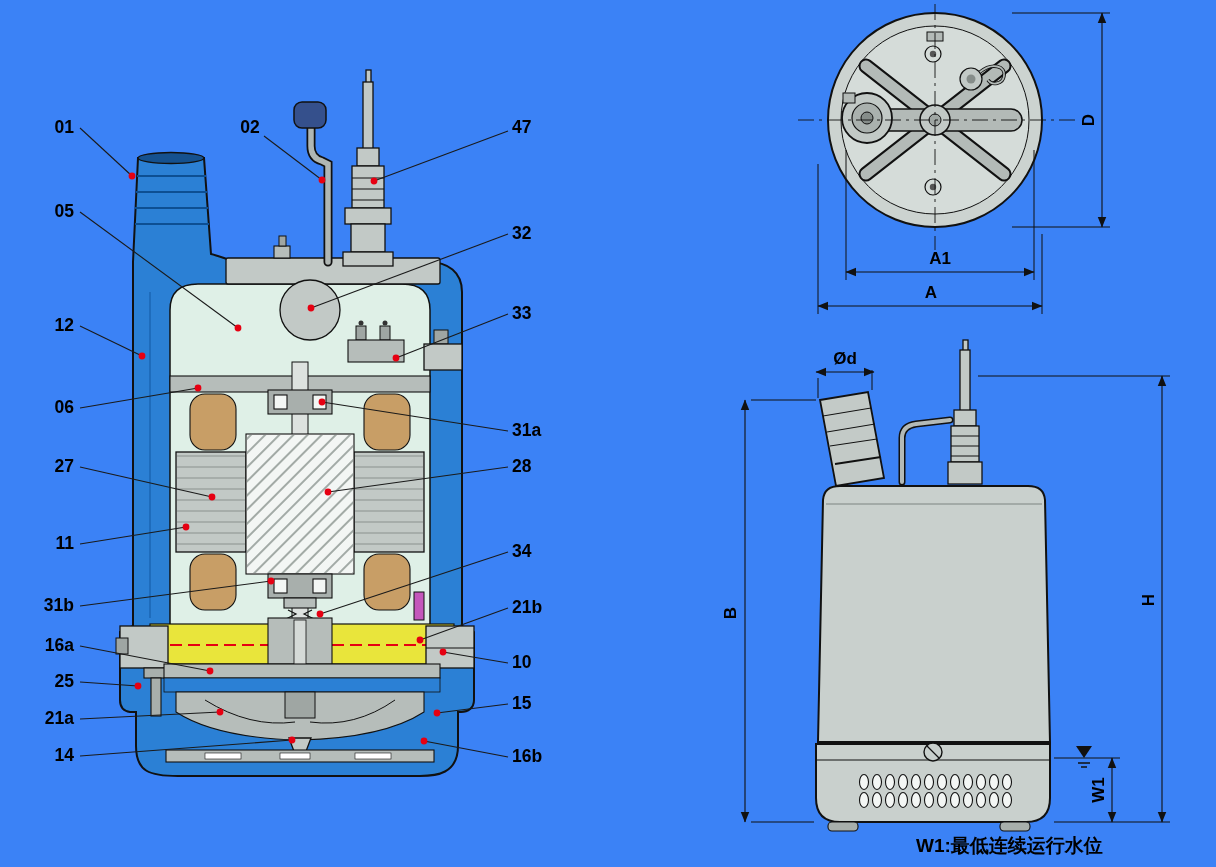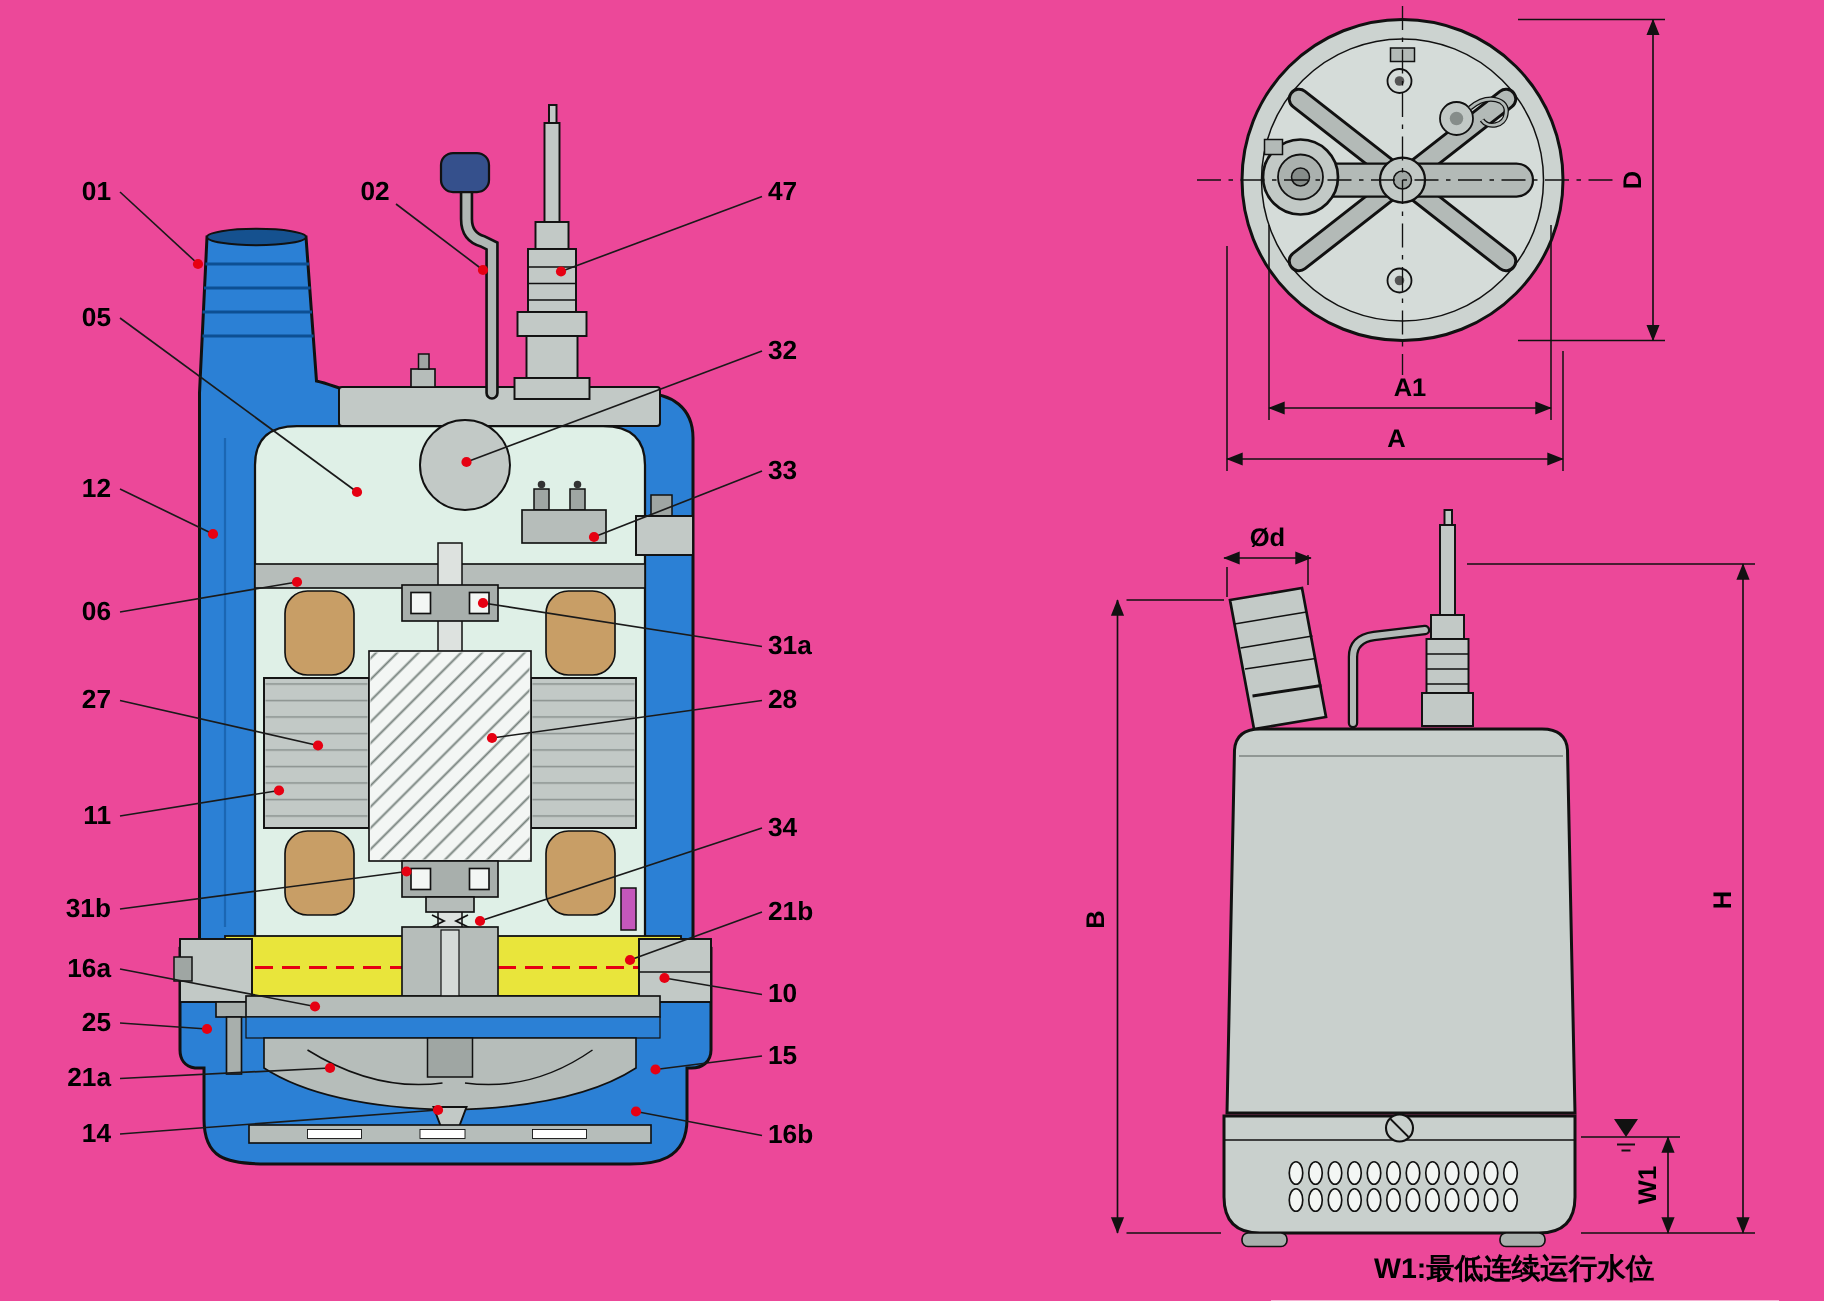--- a/index.html
+++ b/index.html
@@ -1,16 +1,16 @@
 <!DOCTYPE html>
 <html><head>
 <meta charset="utf-8">
 <style>
   html,body{margin:0;padding:0;background:#ffffff;}
-  .stage{position:relative;width:1216px;height:867px;background:#ec4899;overflow:hidden;
+  .stage{position:relative;width:1216px;height:867px;background:#3b82f6;overflow:hidden;
          font-family:"Liberation Sans",sans-serif;}
   svg{display:block;}
   .callout-label{font:bold 17.5px "Liberation Sans",sans-serif;fill:#000;}
   .dim-label{font:bold 17px "Liberation Sans",sans-serif;fill:#000;}
   .note-label{font:bold 19px "Liberation Sans",sans-serif;fill:#000;}
   .blue{fill:#2b80d5;stroke:#111;stroke-width:2;}
   .mint{fill:#dff0e7;stroke:#111;stroke-width:1.5;}
   .met{fill:#c2c9c6;stroke:#111;stroke-width:1.3;}
   .met2{fill:#b6bdba;stroke:#111;stroke-width:1.1;}
   .met3{fill:#a8afac;stroke:#111;stroke-width:1.1;}

